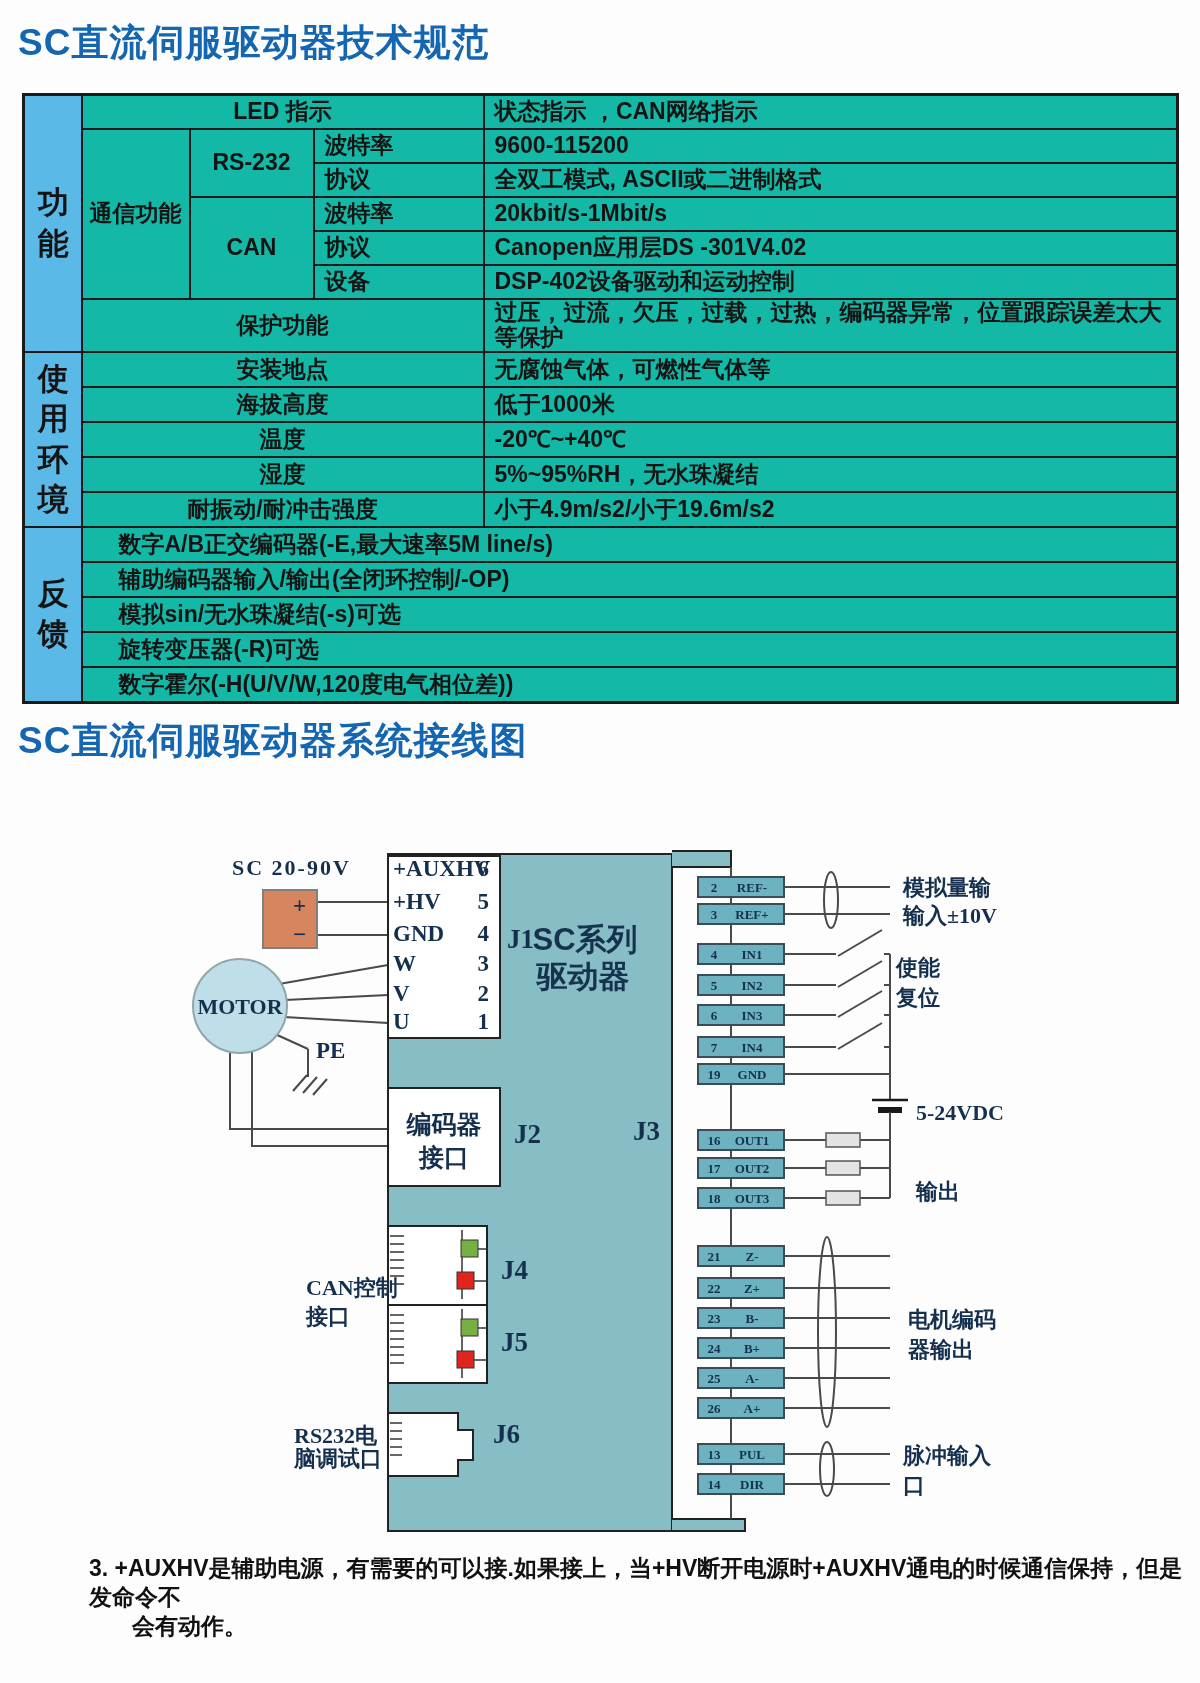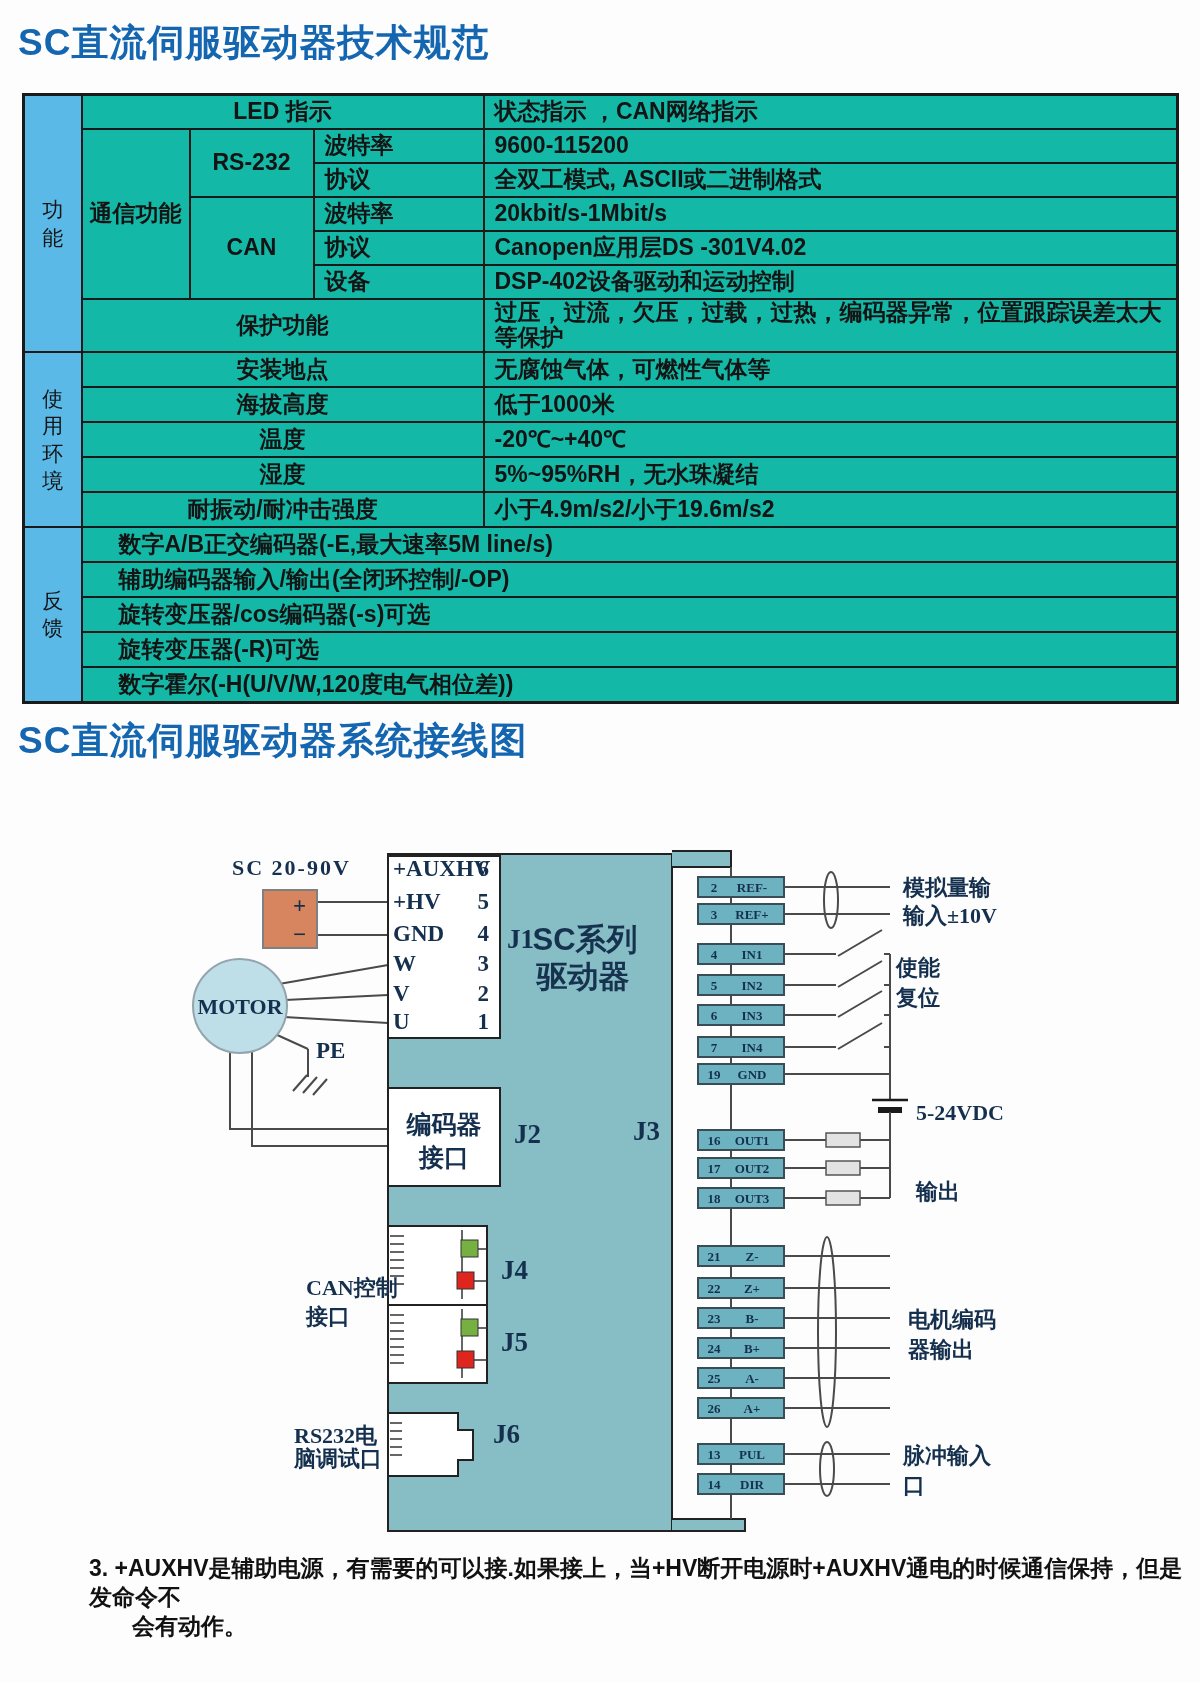--- a/index.html
+++ b/index.html
@@ -8,21 +8,21 @@
   .ptitle{position:absolute;left:18px;font-size:37px;font-weight:800;color:#1566b0;letter-spacing:1px;}
   #title1{top:18px;}
   #title2{top:716px;}
 
   
   #spec{position:absolute;top:93px;left:22px;border-collapse:collapse;table-layout:fixed;}
   #spec td{border:2px solid #1a1a1a;background:#14b8a6;color:#141414;
            font-size:23px;font-weight:600;padding:0 0 0 10px;text-align:left;vertical-align:middle;}
   #spec{border:3px solid #1a1a1a;}
   #spec td.grp{background:#5ab9e7;text-align:center;padding:0;}
-  .vlabel{width:30px;margin:0 auto;word-break:break-all;line-height:1.3;font-size:21px;font-weight:400;}
+  .vlabel{width:30px;margin:0 auto;word-break:break-all;line-height:1.3;font-size:31px;font-weight:700;}
   #spec td.ctr{text-align:center;padding:0;}
   #spec tr.h-std{height:34px;}
   #spec tr.h-prot{height:52px;}
   #spec tr.h-env{height:35px;}
   #spec td.fb{padding-left:36px;}
   #spec td.val{line-height:1.12;}
 
   
   #diagram{position:absolute;top:778px;left:0;}
   .w{stroke:#4a4a4a;stroke-width:2;fill:none;}
@@ -119,21 +119,21 @@
     <tr class="h-env">
       <td class="grp" rowspan="5">
             <div class="vlabel">反馈</div>
           </td>
       <td class="fb" colspan="4">数字A/B正交编码器(-E,最大速率5M line/s)</td>
     </tr>
     <tr class="h-env">
           <td class="fb" colspan="4">辅助编码器输入/输出(全闭环控制/-OP)</td>
         </tr>
     <tr class="h-env">
-          <td class="fb" colspan="4">旋转变压器/cos编码器(-s)可选</td>
+          <td class="fb" colspan="4">模拟sin/无水珠凝结(-s)可选</td>
         </tr>
     <tr class="h-env">
           <td class="fb" colspan="4">旋转变压器(-R)可选</td>
         </tr>
     <tr class="h-env">
           <td class="fb" colspan="4">数字霍尔(-H(U/V/W,120度电气相位差))</td>
         </tr>
   </tbody>
     </table>
 

